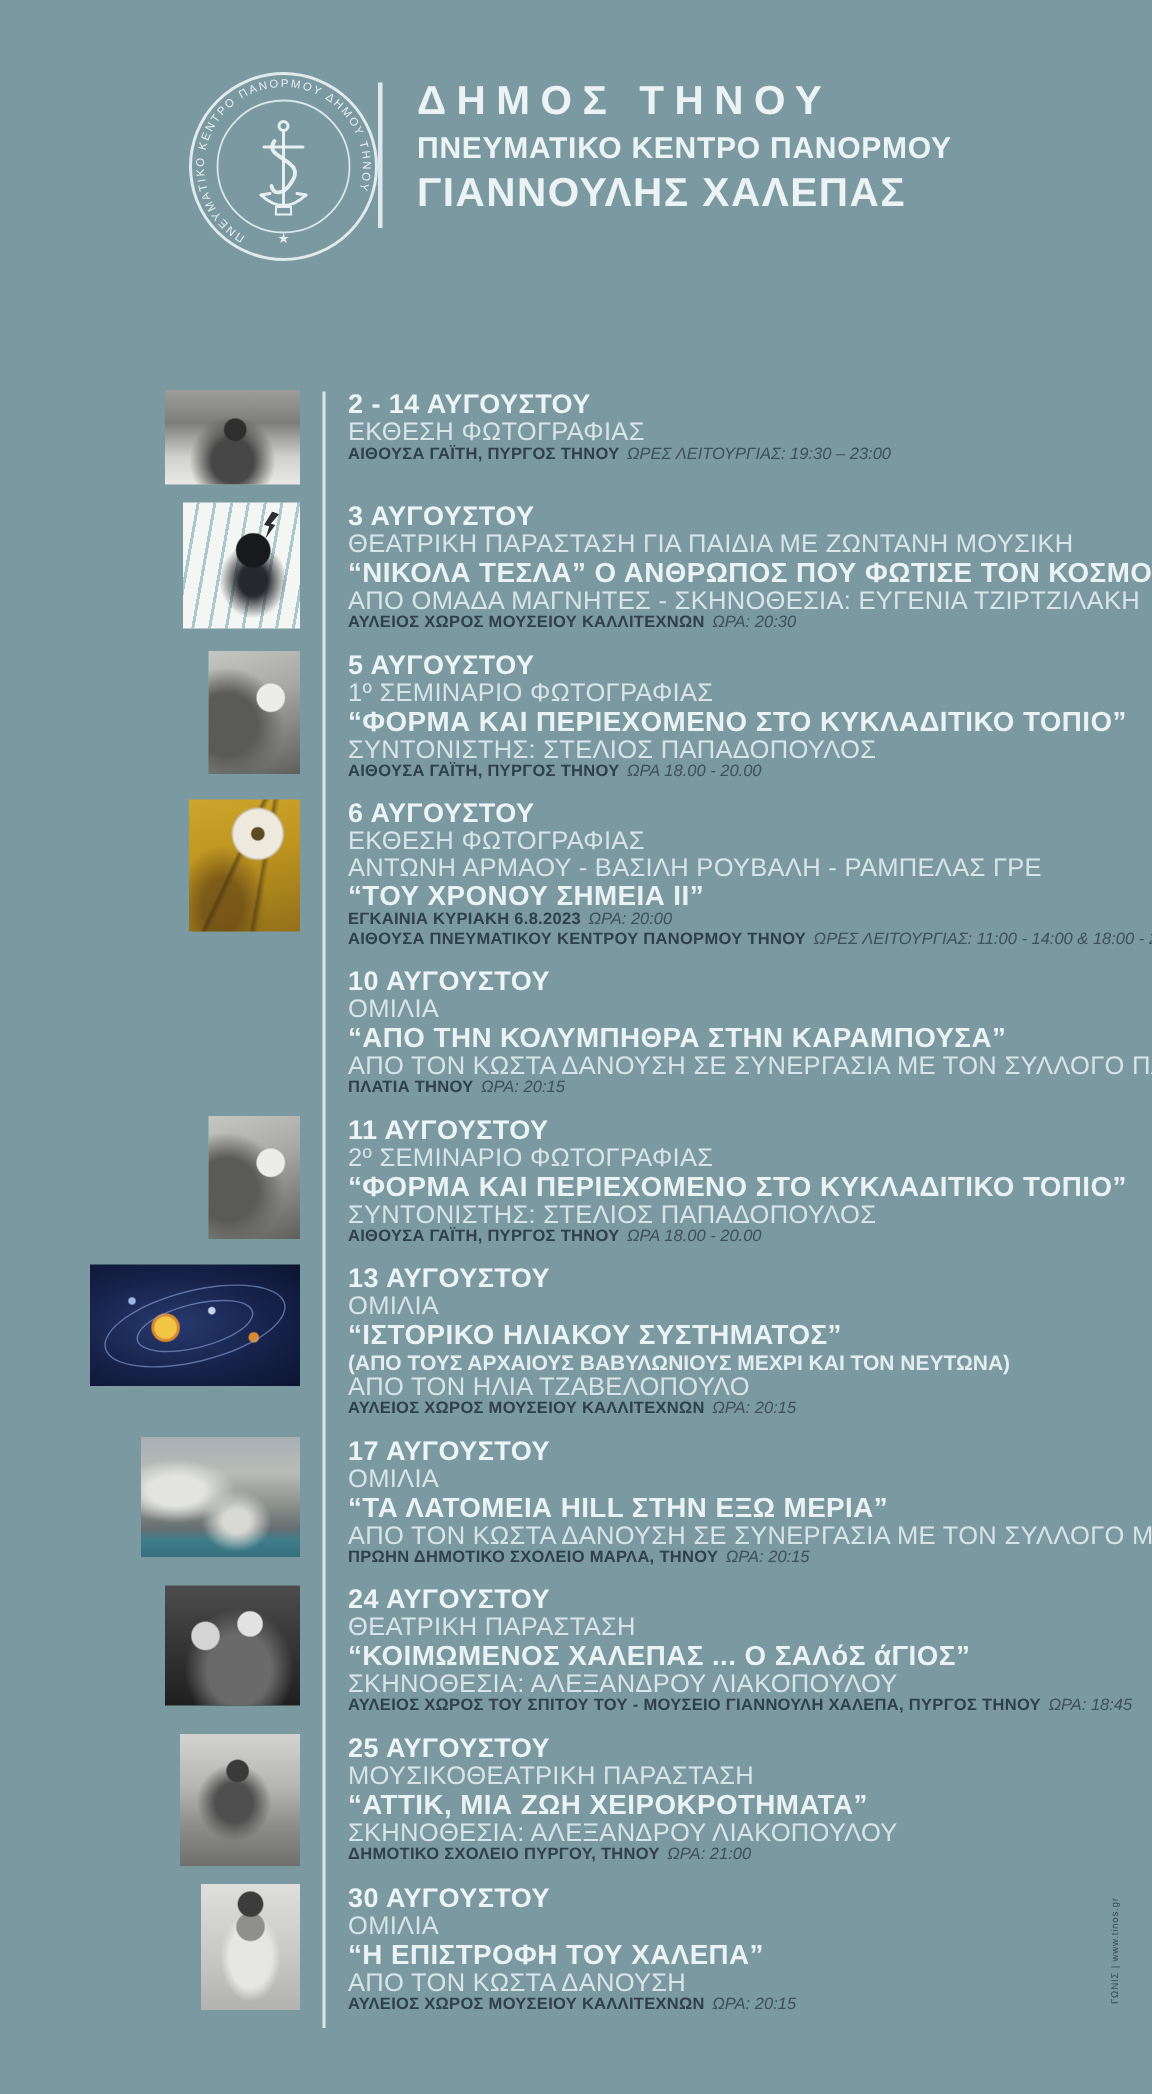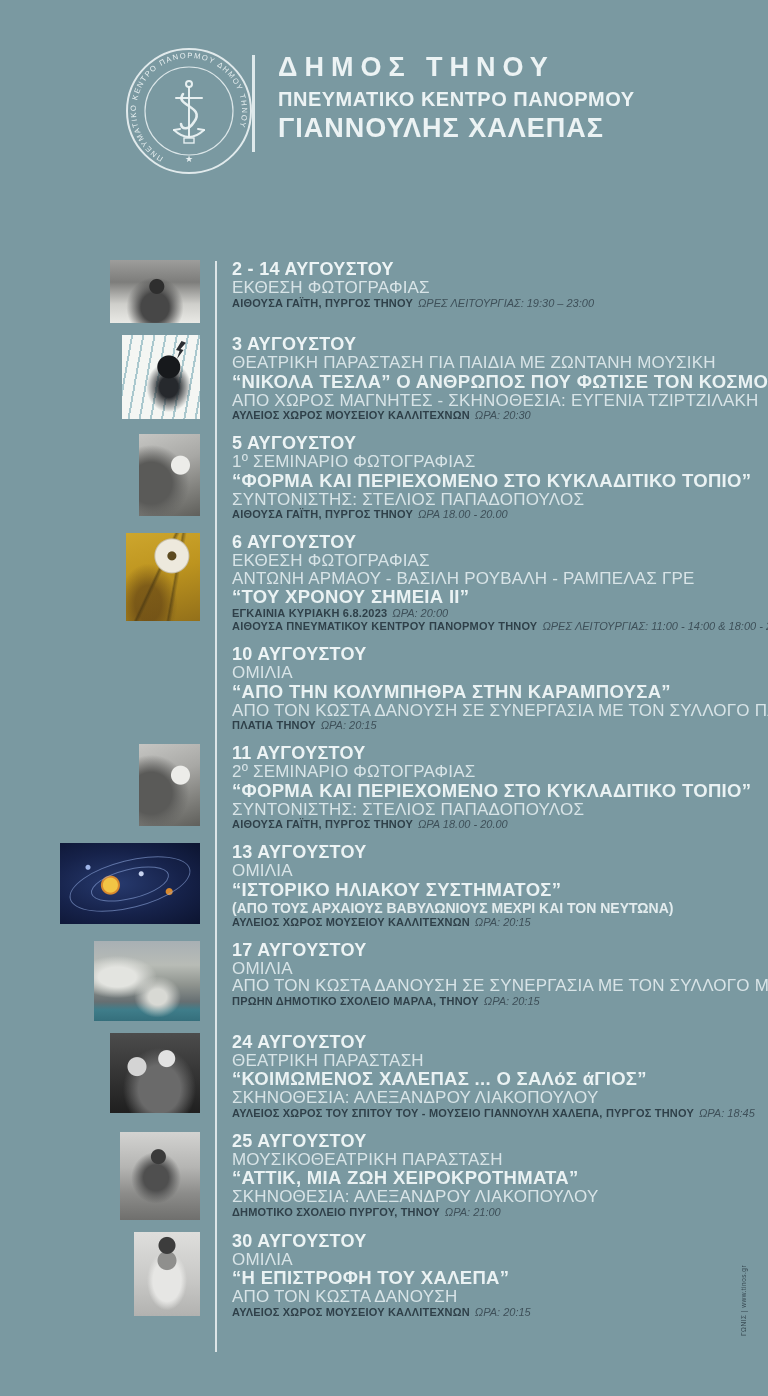--- a/index.html
+++ b/index.html
@@ -142,21 +142,21 @@
   </div>
 
   <div class="event-row">
     <div class="thumb-col">
       <div class="thumb tesla-card"></div>
     </div>
     <div class="text-col">
       <div class="ev-date">3 ΑΥΓΟΥΣΤΟΥ</div>
     <div class="ev-line type">ΘΕΑΤΡΙΚΗ ΠΑΡΑΣΤΑΣΗ ΓΙΑ ΠΑΙΔΙΑ ΜΕ ΖΩΝΤΑΝΗ ΜΟΥΣΙΚΗ</div>
           <div class="ev-line title">“ΝΙΚΟΛΑ ΤΕΣΛΑ” Ο ΑΝΘΡΩΠΟΣ ΠΟΥ ΦΩΤΙΣΕ ΤΟΝ ΚΟΣΜΟ</div>
-          <div class="ev-line sub">ΑΠΟ ΧΩΡΟΣ ΜΑΓΝΗΤΕΣ - ΣΚΗΝΟΘΕΣΙΑ: ΕΥΓΕΝΙΑ ΤΖΙΡΤΖΙΛΑΚΗ</div>
+          <div class="ev-line sub">ΑΠΟ ΟΜΑΔΑ ΜΑΓΝΗΤΕΣ - ΣΚΗΝΟΘΕΣΙΑ: ΕΥΓΕΝΙΑ ΤΖΙΡΤΖΙΛΑΚΗ</div>
           <div class="ev-meta"><span class="m-bold">ΑΥΛΕΙΟΣ ΧΩΡΟΣ ΜΟΥΣΕΙΟΥ ΚΑΛΛΙΤΕΧΝΩΝ</span><span class="m-light">ΩΡΑ: 20:30</span></div>
         </div>
   </div>
 
   <div class="event-row">
     <div class="thumb-col">
       <div class="thumb marble-sculpture"></div>
     </div>
     <div class="text-col">
       <div class="ev-date">5 ΑΥΓΟΥΣΤΟΥ</div>
@@ -209,31 +209,33 @@
 
   <div class="event-row">
     <div class="thumb-col">
       <div class="thumb solar-system"></div>
     </div>
     <div class="text-col">
       <div class="ev-date">13 ΑΥΓΟΥΣΤΟΥ</div>
     <div class="ev-line type">ΟΜΙΛΙΑ</div>
           <div class="ev-line title">“ΙΣΤΟΡΙΚΟ ΗΛΙΑΚΟΥ ΣΥΣΤΗΜΑΤΟΣ”</div>
           <div class="ev-line subbold">(ΑΠΟ ΤΟΥΣ ΑΡΧΑΙΟΥΣ ΒΑΒΥΛΩΝΙΟΥΣ ΜΕΧΡΙ ΚΑΙ ΤΟΝ ΝΕΥΤΩΝΑ)</div>
+          <div class="ev-line sub">ΑΠΟ ΤΟΝ ΗΛΙΑ ΤΖΑΒΕΛΟΠΟΥΛΟ</div>
           <div class="ev-meta"><span class="m-bold">ΑΥΛΕΙΟΣ ΧΩΡΟΣ ΜΟΥΣΕΙΟΥ ΚΑΛΛΙΤΕΧΝΩΝ</span><span class="m-light">ΩΡΑ: 20:15</span></div>
         </div>
   </div>
 
   <div class="event-row">
     <div class="thumb-col">
       <div class="thumb marble-quarry"></div>
     </div>
     <div class="text-col">
       <div class="ev-date">17 ΑΥΓΟΥΣΤΟΥ</div>
     <div class="ev-line type">ΟΜΙΛΙΑ</div>
+          <div class="ev-line title">“ΤΑ ΛΑΤΟΜΕΙΑ HILL ΣΤΗΝ ΕΞΩ ΜΕΡΙΑ”</div>
           <div class="ev-line sub">ΑΠΟ ΤΟΝ ΚΩΣΤΑ ΔΑΝΟΥΣΗ ΣΕ ΣΥΝΕΡΓΑΣΙΑ ΜΕ ΤΟΝ ΣΥΛΛΟΓΟ ΜΑΡΛΑ - ΜΑΜΑΔΟΥ</div>
           <div class="ev-meta"><span class="m-bold">ΠΡΩΗΝ ΔΗΜΟΤΙΚΟ ΣΧΟΛΕΙΟ ΜΑΡΛΑ, ΤΗΝΟΥ</span><span class="m-light">ΩΡΑ: 20:15</span></div>
         </div>
   </div>
 
   <div class="event-row">
     <div class="thumb-col">
       <div class="thumb bw-theatre"></div>
     </div>
     <div class="text-col">

